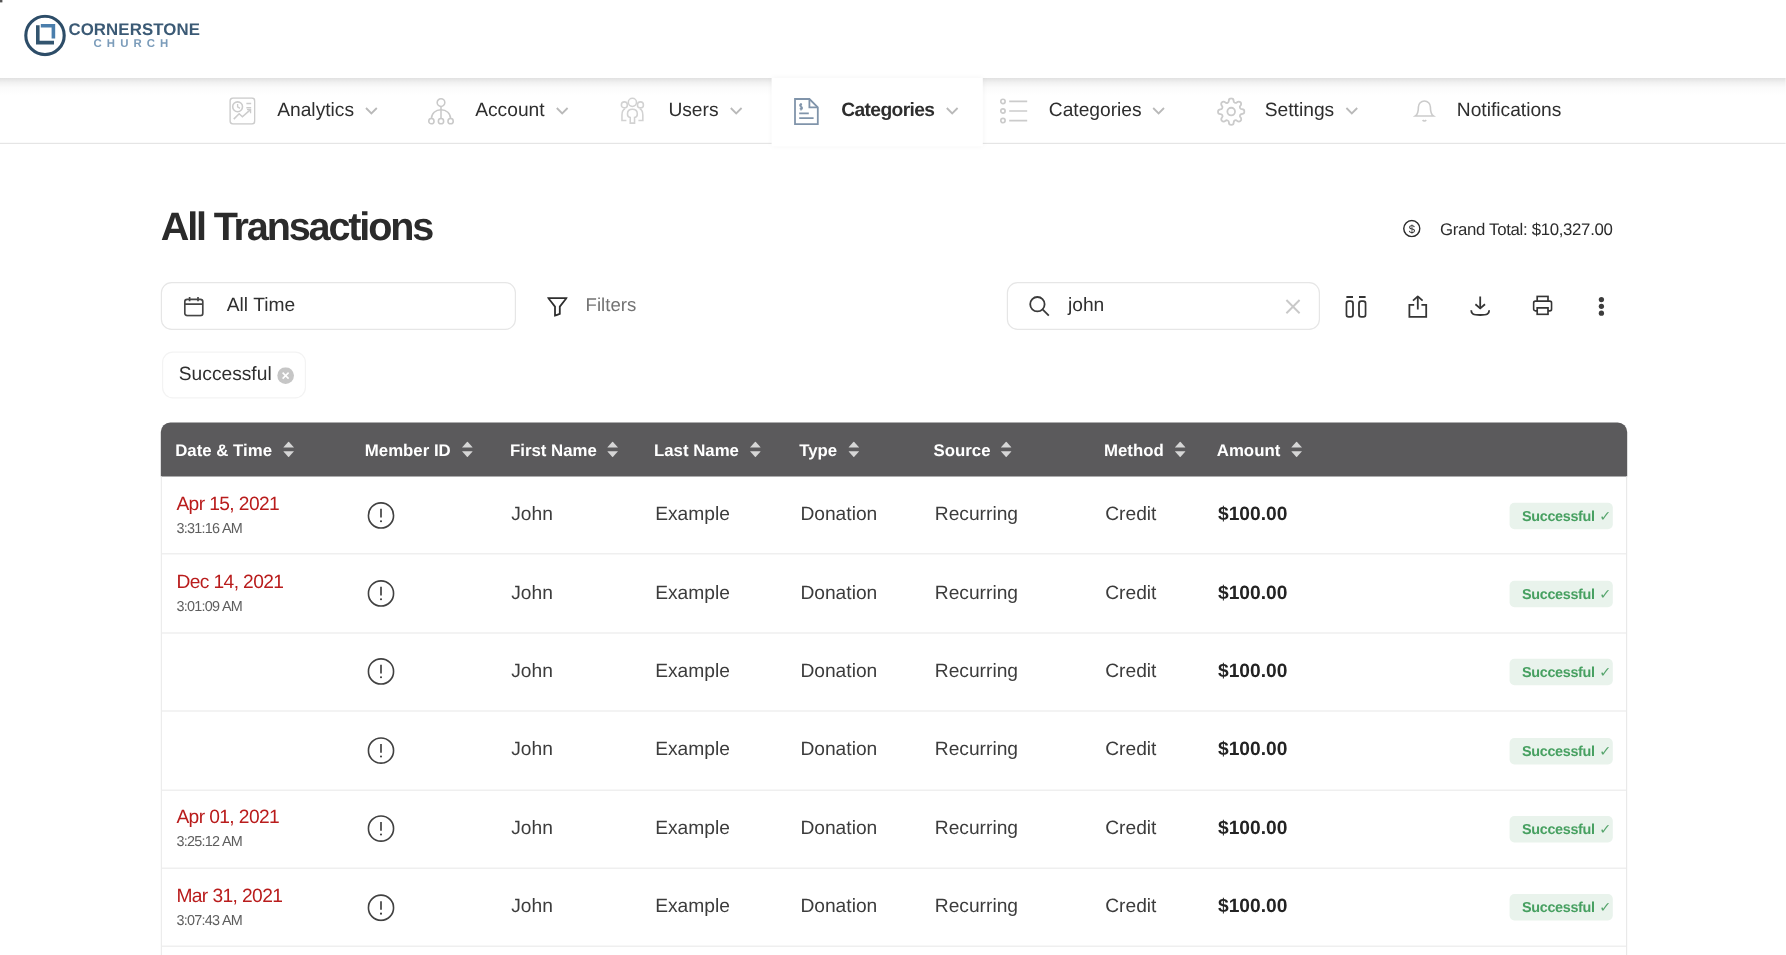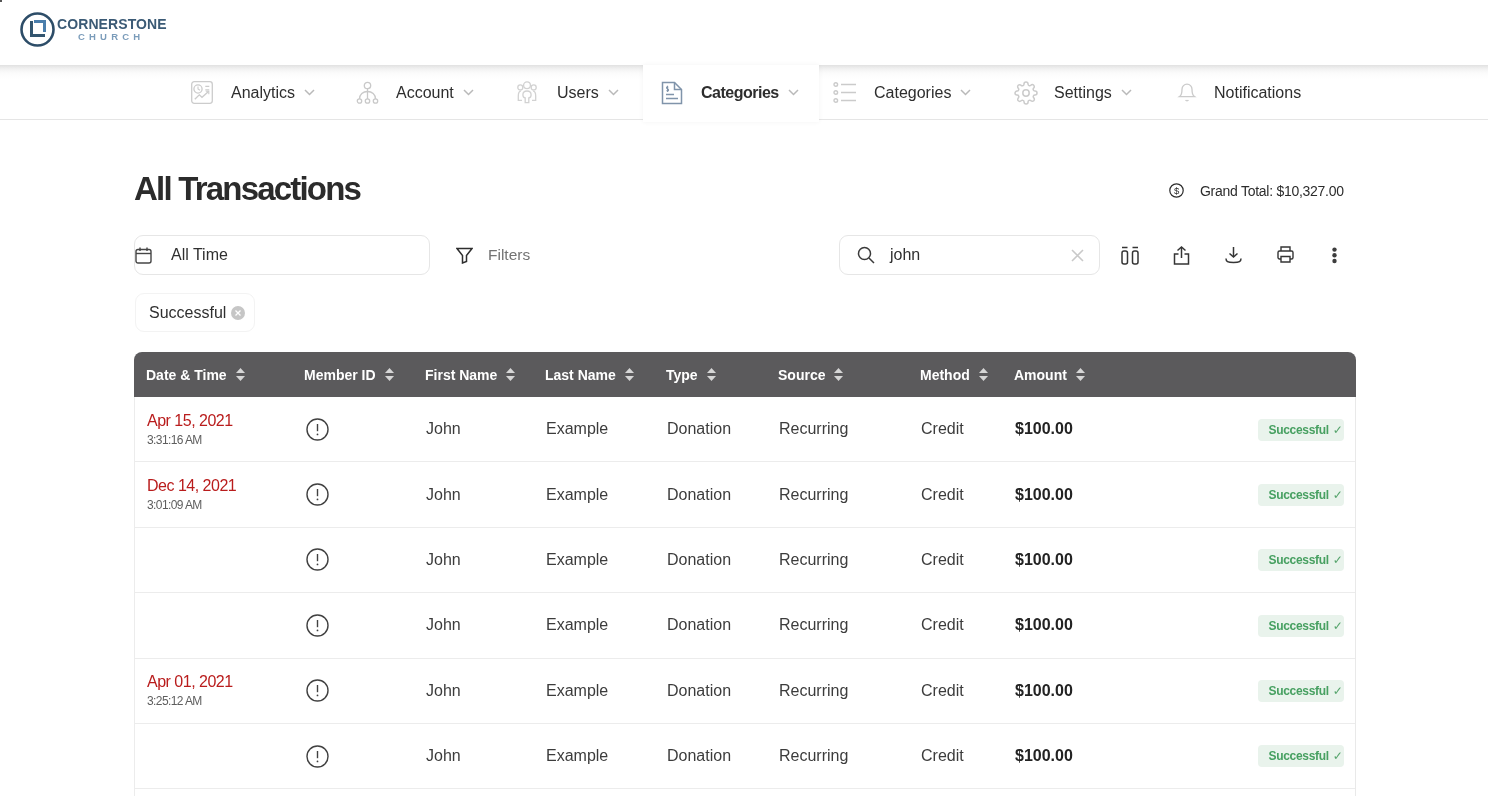--- a/index.html
+++ b/index.html
@@ -20,21 +20,21 @@
 .navitem.bold .txt { font-weight:bold; letter-spacing:-0.5px; }
 .chev { margin-left:9px; }
 
 #h1 { position:absolute; left:134px; top:170px; font-size:33px; font-weight:bold; color:#2b2b2b;
   letter-spacing:-1.8px; }
 #gtotal { position:absolute; left:1169px; top:183px; height:15px; display:flex; align-items:center;
   font-size:14px; letter-spacing:-0.27px; color:#2c2c2c; }
 #gtotal svg { margin-right:16px; }
 .inputbox { position:absolute; top:235px; height:40px; border:1px solid #e6e6e6; border-radius:9px;
   background:#fff; display:flex; align-items:center; font-size:16px; color:#2f2f2f; }
-#alltime { left:134px; width:296px; }
+#alltime { left:134px; width:296px; padding-left:18px; }
 #alltime .lbl { margin-left:19px; }
 #filters { position:absolute; left:456px; top:235px; height:40px; display:flex; align-items:center;
   font-size:15.5px; color:#737373; }
 #filters .lbl { margin-left:15px; }
 #search { left:839px; width:261px; padding-left:17px; }
 #search .lbl { margin-left:15px; }
 #search .clr { position:absolute; right:14px; top:12px; }
 .toolicon { position:absolute; top:246px; }
 
 #chip { position:absolute; left:135px; top:293px; width:120px; height:39px; border:1px solid #f3f3f3;
@@ -358,20 +358,24 @@
       </div>
   <div class="cell" style="left:291px">John</div>
   <div class="cell" style="left:411px">Example</div>
   <div class="cell" style="left:532px">Donation</div>
   <div class="cell" style="left:644px">Recurring</div>
   <div class="cell" style="left:786px">Credit</div>
   <div class="cell amt" style="left:880px">$100.00</div>
   <div class="badge">Successful <span class="ck">✓</span></div>
 </div>
 <div class="row">
+  <div class="cell dt" style="left:12px">
+        <span class="d">Mar 31, 2021</span>
+        <span class="t">3:07:43 AM</span>
+      </div>
   <div class="cell" style="left:170px">
         <svg width="23" height="23" viewBox="0 0 23 23" fill="none" stroke="#414141" stroke-width="1.4" style="margin-left:0.5px">
           <circle cx="11.5" cy="11.5" r="10.5"></circle>
           <path d="M11.5 6 V13.2"></path>
           <circle cx="11.5" cy="16.4" r="0.9" fill="#414141" stroke="none"></circle>
         </svg>
       </div>
   <div class="cell" style="left:291px">John</div>
   <div class="cell" style="left:411px">Example</div>
   <div class="cell" style="left:532px">Donation</div>

